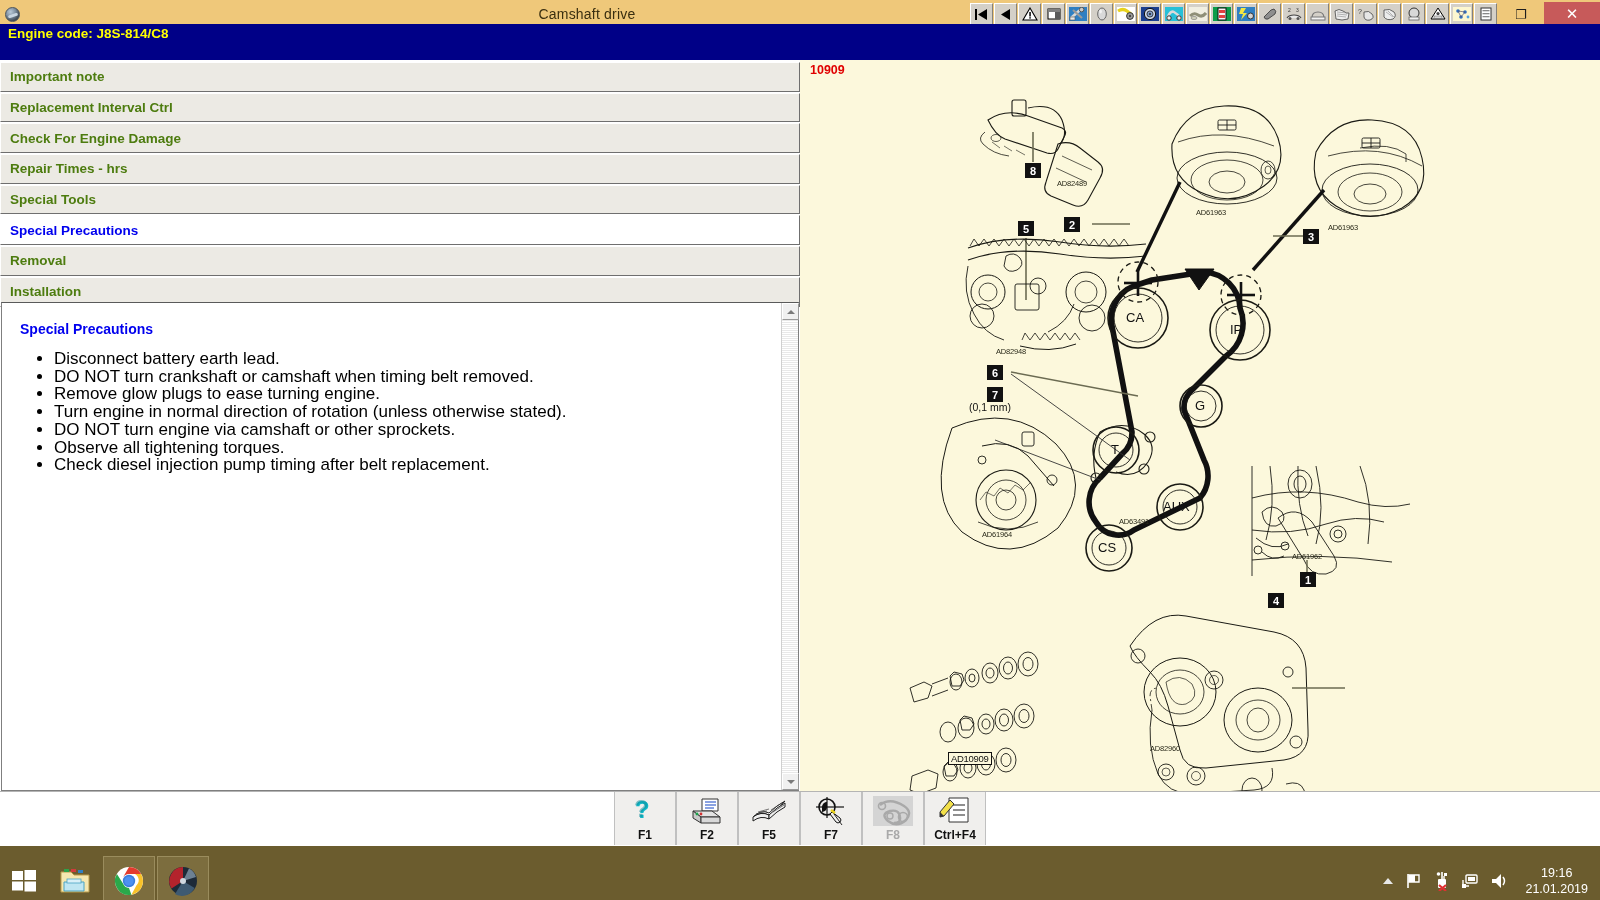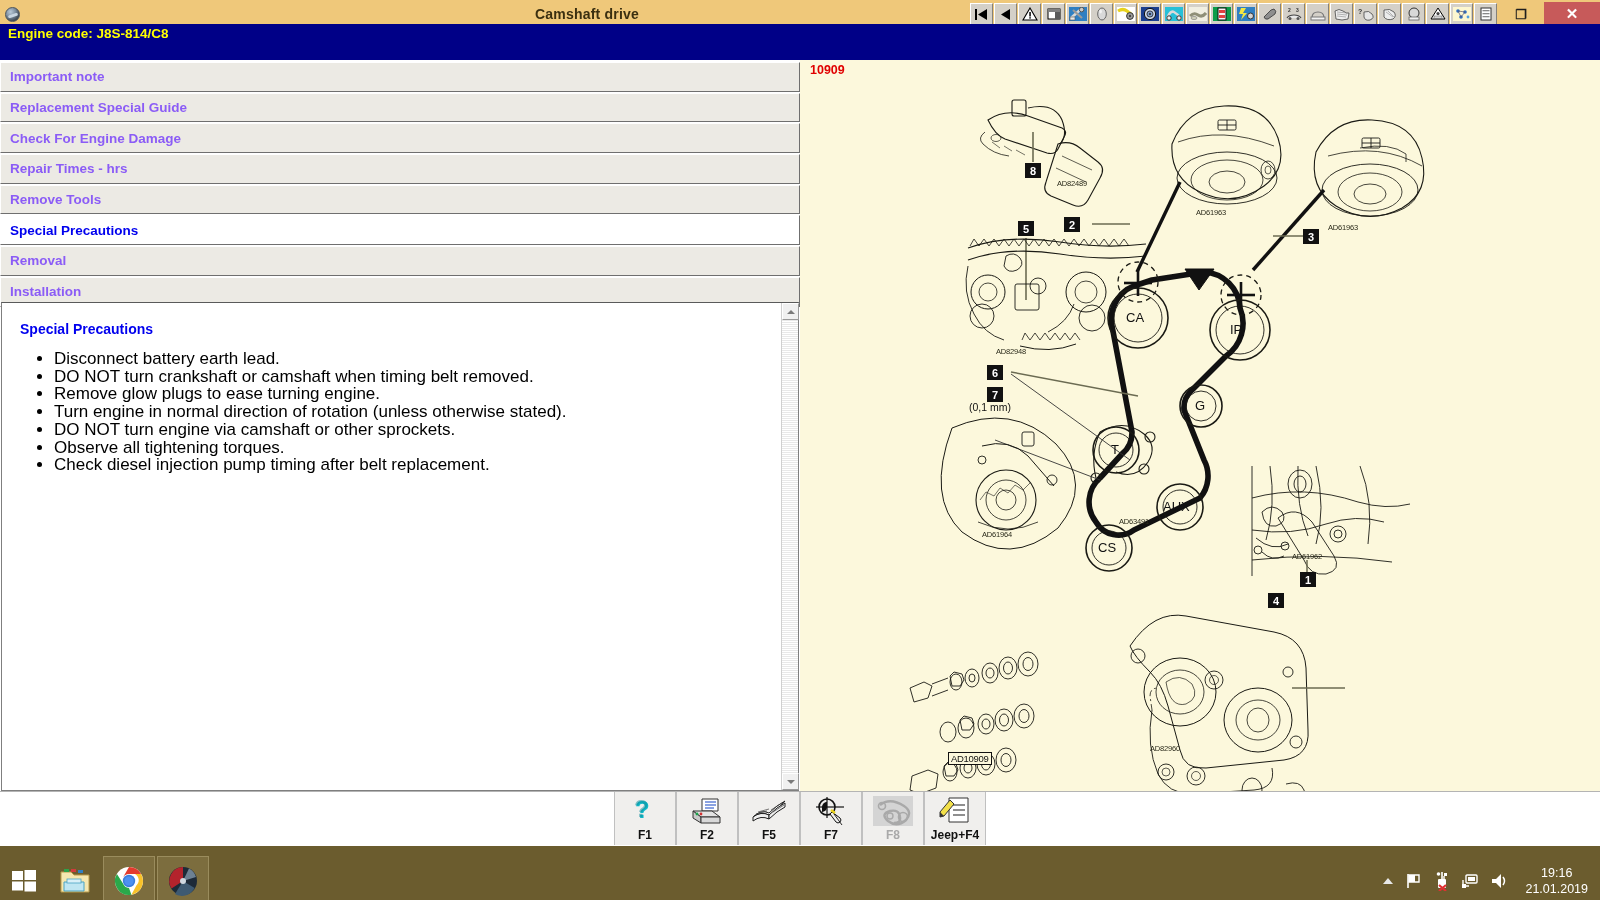--- a/index.html
+++ b/index.html
@@ -14,21 +14,21 @@
     position: relative;
     width: 1600px; height: 900px;
     background: #ffffff;
   }
 
   
   .titlebar {
     position: absolute; left: 0; top: 0;
     width: 1600px; height: 28px;
     background: #efc87a;
-    display: flex; align-items: center; font-weight: bold;
+    display: flex; align-items: center;
   }
   .tb-appicon {
     width: 24px; height: 24px;
     display: flex; align-items: center; justify-content: center;
     flex: 0 0 24px;
   }
   .tb-appicon .orb {
     width: 15px; height: 15px; border-radius: 50%;
     background: radial-gradient(circle at 35% 30%, #b9c9d8 0%, #7e8fa0 40%, #3c4651 75%, #232a31 100%);
     border: 1px solid #4a545e;
@@ -88,21 +88,21 @@
     width: 800px;
   }
   .navitem {
     height: 29.7px;
     background: #eceae4;
     border: 1px solid;
     border-color: #ffffff #6f6f6f #6f6f6f #ffffff;
     display: flex; align-items: center;
     padding-left: 9px;
     font-size: 13.5px; font-weight: bold;
-    color: #8b5cf6;
+    color: #4d7c0f;
     cursor: default;
     margin-bottom: 1px;
   }
   .navitem.selected {
     background: #ffffff;
     color: #0000ee;
   }
 
   
   .content {
@@ -428,24 +428,24 @@
       <div class="winbtn close">✕</div>
     </div>
   </div>
 
   <div class="vheader">
     <div class="l2">Engine code: J8S-814/C8</div>
   </div>
 
   <div class="navlist">
     <div class="navitem">Important note</div>
-    <div class="navitem">Replacement Special Guide</div>
+    <div class="navitem">Replacement Interval Ctrl</div>
     <div class="navitem">Check For Engine Damage</div>
     <div class="navitem">Repair Times - hrs</div>
-    <div class="navitem">Remove Tools</div>
+    <div class="navitem">Special Tools</div>
     <div class="navitem selected">Special Precautions</div>
     <div class="navitem">Removal</div>
     <div class="navitem">Installation</div>
   </div>
 
   <div class="content">
     <div class="content-inner">
       <div class="ctitle">Special Precautions</div>
       <ul class="clist">
         <li>Disconnect battery earth lead.</li>
@@ -795,21 +795,21 @@
       <div class="ficon">
         <svg width="34" height="30" viewBox="0 0 34 30">
           <polygon points="11,2 30,2 30,26 11,26" fill="#fff" stroke="#333" stroke-width="1"></polygon>
           <line x1="15" y1="9" x2="27" y2="9" stroke="#333" stroke-width="1.1"></line>
           <line x1="15" y1="14" x2="27" y2="14" stroke="#333" stroke-width="1.1"></line>
           <line x1="15" y1="19" x2="27" y2="19" stroke="#333" stroke-width="1.1"></line>
           <polygon points="2,16 12,4 16,8 6,20 2,21" fill="#f2e04a" stroke="#333" stroke-width="1"></polygon>
           <polygon points="2,16 6,20 2,21" fill="#333"></polygon>
         </svg>
       </div>
-      <div class="flabel">Jeep+F4</div>
+      <div class="flabel">Ctrl+F4</div>
     </div>
 
   </div>
 
   <div class="taskbar">
     <div class="tb-start">
       <svg width="26" height="26" viewBox="0 0 26 26">
         <rect x="1" y="3" width="11" height="9" fill="#ffffff"></rect>
         <rect x="13.5" y="2" width="11.5" height="10" fill="#ffffff"></rect>
         <rect x="1" y="13.5" width="11" height="9" fill="#ffffff"></rect>

